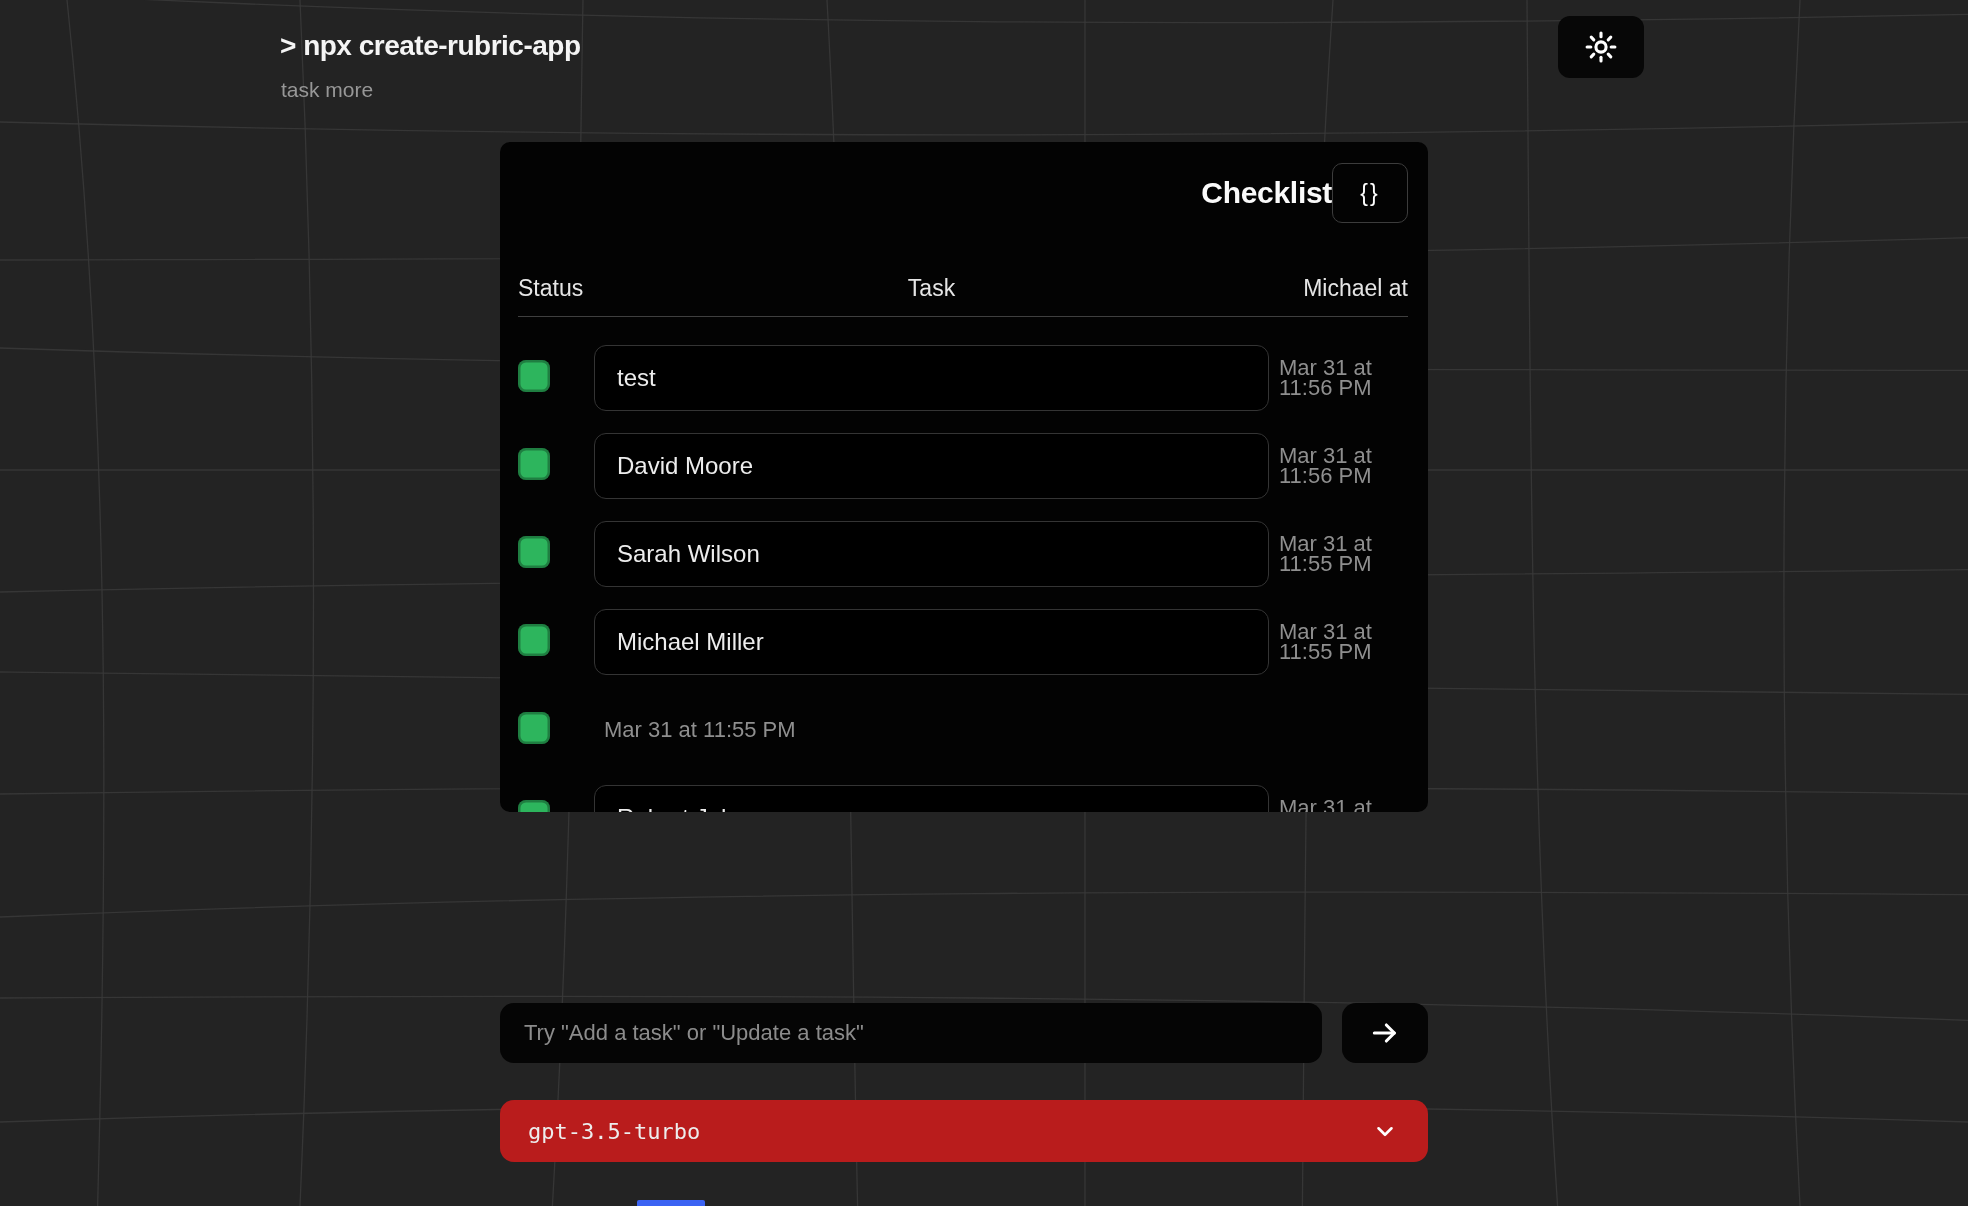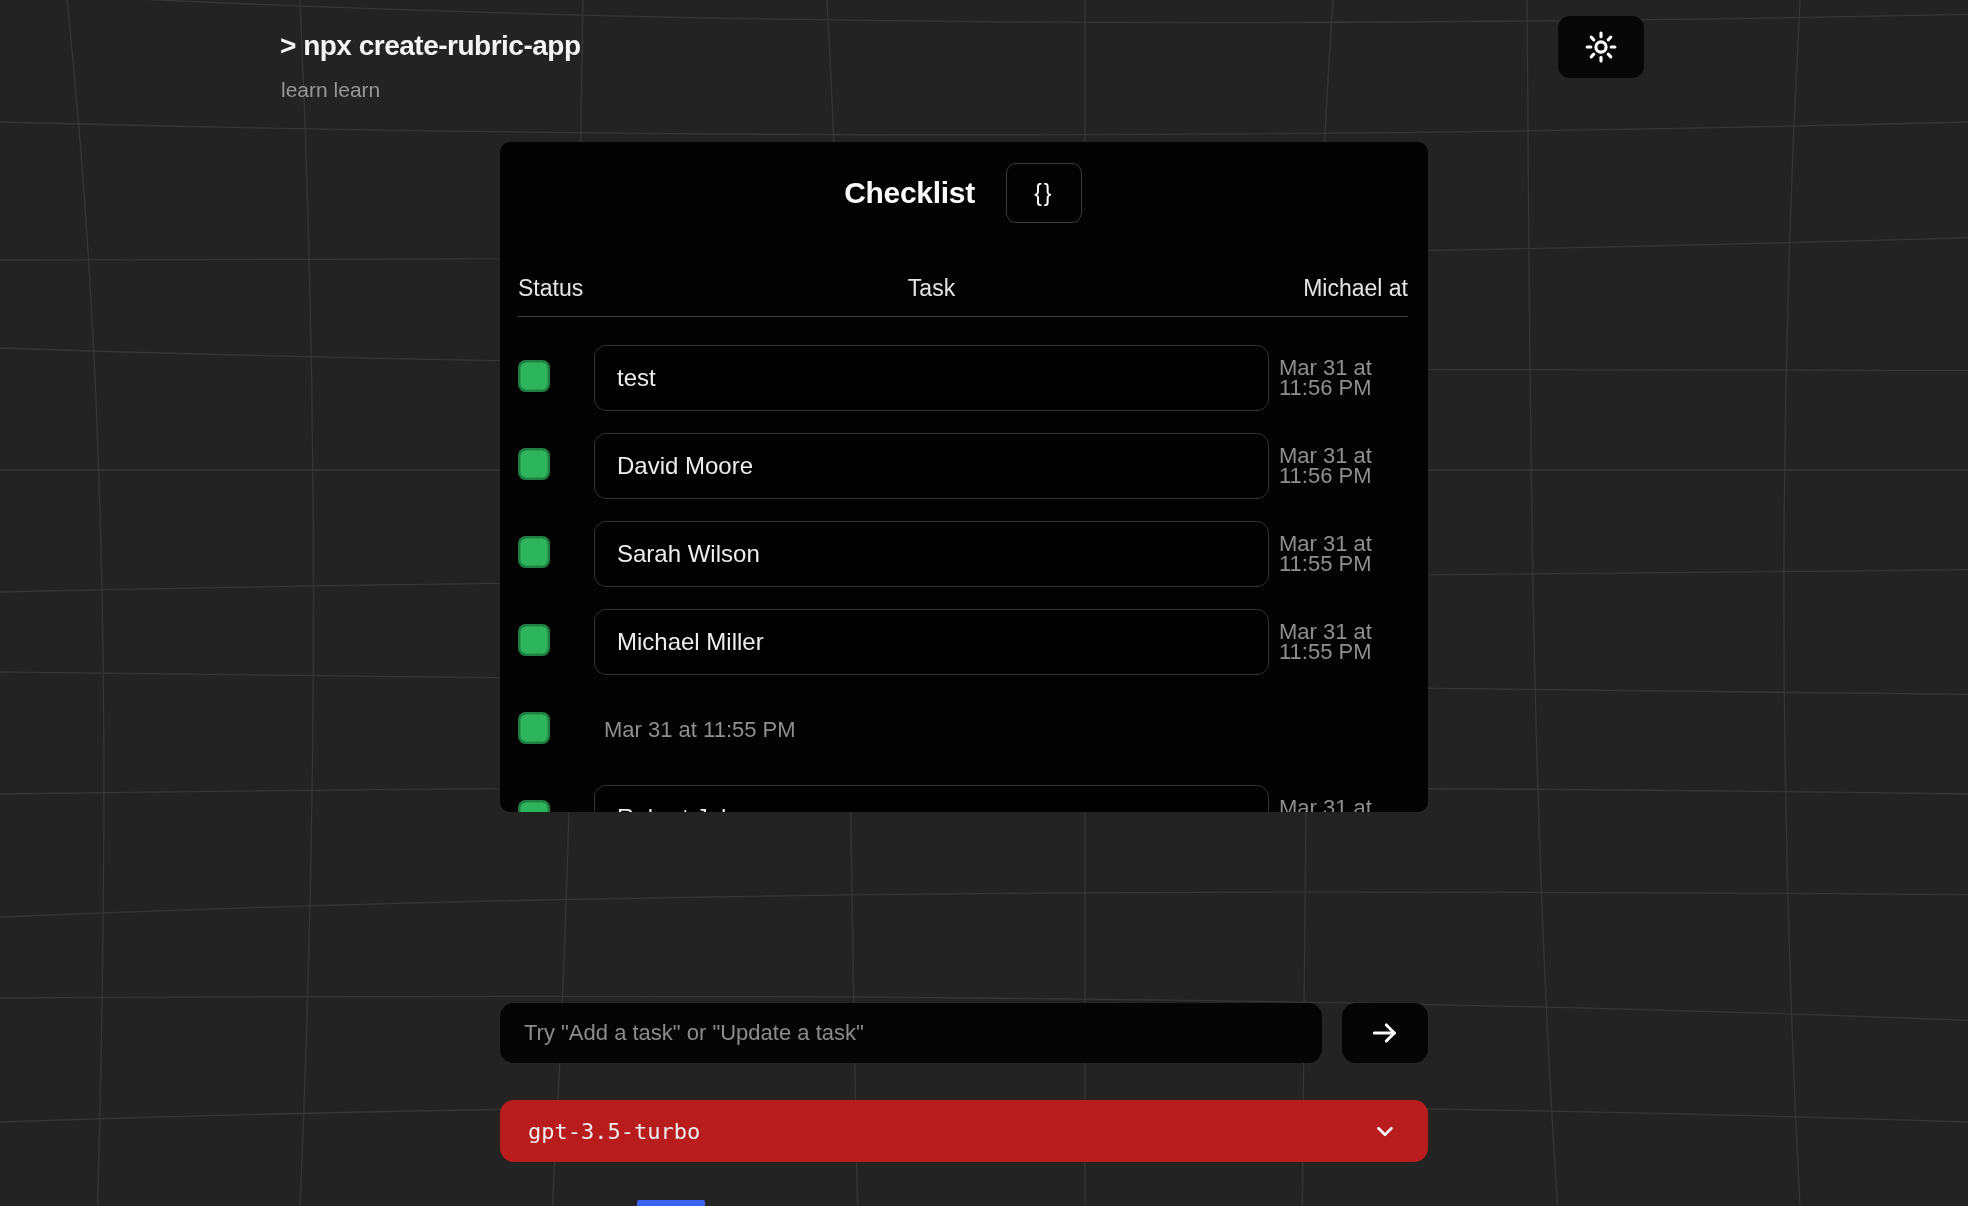--- a/index.html
+++ b/index.html
@@ -26,21 +26,21 @@
     background:#070707; border:none; border-radius:12px;
     display:flex; align-items:center; justify-content:center; cursor:pointer;
   }
 
   
   .card {
     position:absolute; left:500px; top:142px; width:928px; height:670px;
     background:#030303; border-radius:10px;
     padding:20px 20px 0 18px; overflow:hidden;
   }
-  .card-header { display:flex; justify-content:center; align-items:center; height:62px;gap:31px; }
+  .card-header { display:flex; justify-content:flex-end; align-items:center; height:62px; }
   .card-title { font-size:30px; font-weight:700; color:#fafafa; letter-spacing:-0.3px; }
   .json-btn {
     width:76px; height:60px; background:transparent;
     border:1.5px solid #3c3c3c; border-radius:10px;
     color:#ffffff; font-size:23px; letter-spacing:2px; cursor:pointer;
     display:flex; align-items:center; justify-content:center;
     font-family:"Liberation Sans", sans-serif;
   }
   .table-header {
     display:grid; grid-template-columns:76px 1fr 139px;
@@ -116,21 +116,21 @@
       <path d="M 300 0 C 318.0731707317073 397.98, 318.0731707317073 795.96, 300 1206" stroke="#3a3a3a" stroke-width="1.3" fill="none" opacity="0.85"></path>
       <path d="M 583 0 C 576.0711382113822 397.98, 576.0711382113822 795.96, 552.4 1206" stroke="#3a3a3a" stroke-width="1.3" fill="none" opacity="0.85"></path>
       <path d="M 827 0 C 848.6727642276422 397.98, 848.6727642276422 795.96, 857.6 1206" stroke="#3a3a3a" stroke-width="1.3" fill="none" opacity="0.85"></path>
       <path d="M 1085 0 C 1082.331300813008 397.98, 1082.331300813008 795.96, 1085 1206" stroke="#3a3a3a" stroke-width="1.3" fill="none" opacity="0.85"></path>
       <path d="M 1333 0 C 1306.2540650406504 397.98, 1306.2540650406504 795.96, 1302.4 1206" stroke="#3a3a3a" stroke-width="1.3" fill="none" opacity="0.85"></path>
       <path d="M 1527 0 C 1530.1768292682927 397.98, 1530.1768292682927 795.96, 1557.6 1206" stroke="#3a3a3a" stroke-width="1.3" fill="none" opacity="0.85"></path>
       <path d="M 1800 0 C 1778.439024390244 397.98, 1778.439024390244 795.96, 1800 1206" stroke="#3a3a3a" stroke-width="1.3" fill="none" opacity="0.85"></path>
     </svg>
 
   <div class="page-title">&gt; npx create-rubric-app</div>
-  <a class="learn-more">learn learn</a>
+  <a class="learn-more">task more</a>
 
   <button class="theme-btn">
     <span style="display:flex;">
       <svg width="34" height="34" viewBox="0 0 24 24" stroke="#ffffff" stroke-width="2.2" stroke-linecap="round" fill="none">
         <circle cx="12" cy="12" r="3.6"></circle>
         <line x1="12" y1="2.2" x2="12" y2="4.8"></line>
         <line x1="12" y1="19.2" x2="12" y2="21.8"></line>
         <line x1="2.2" y1="12" x2="4.8" y2="12"></line>
         <line x1="19.2" y1="12" x2="21.8" y2="12"></line>
         <line x1="5.1" y1="5.1" x2="6.9" y2="6.9"></line>

